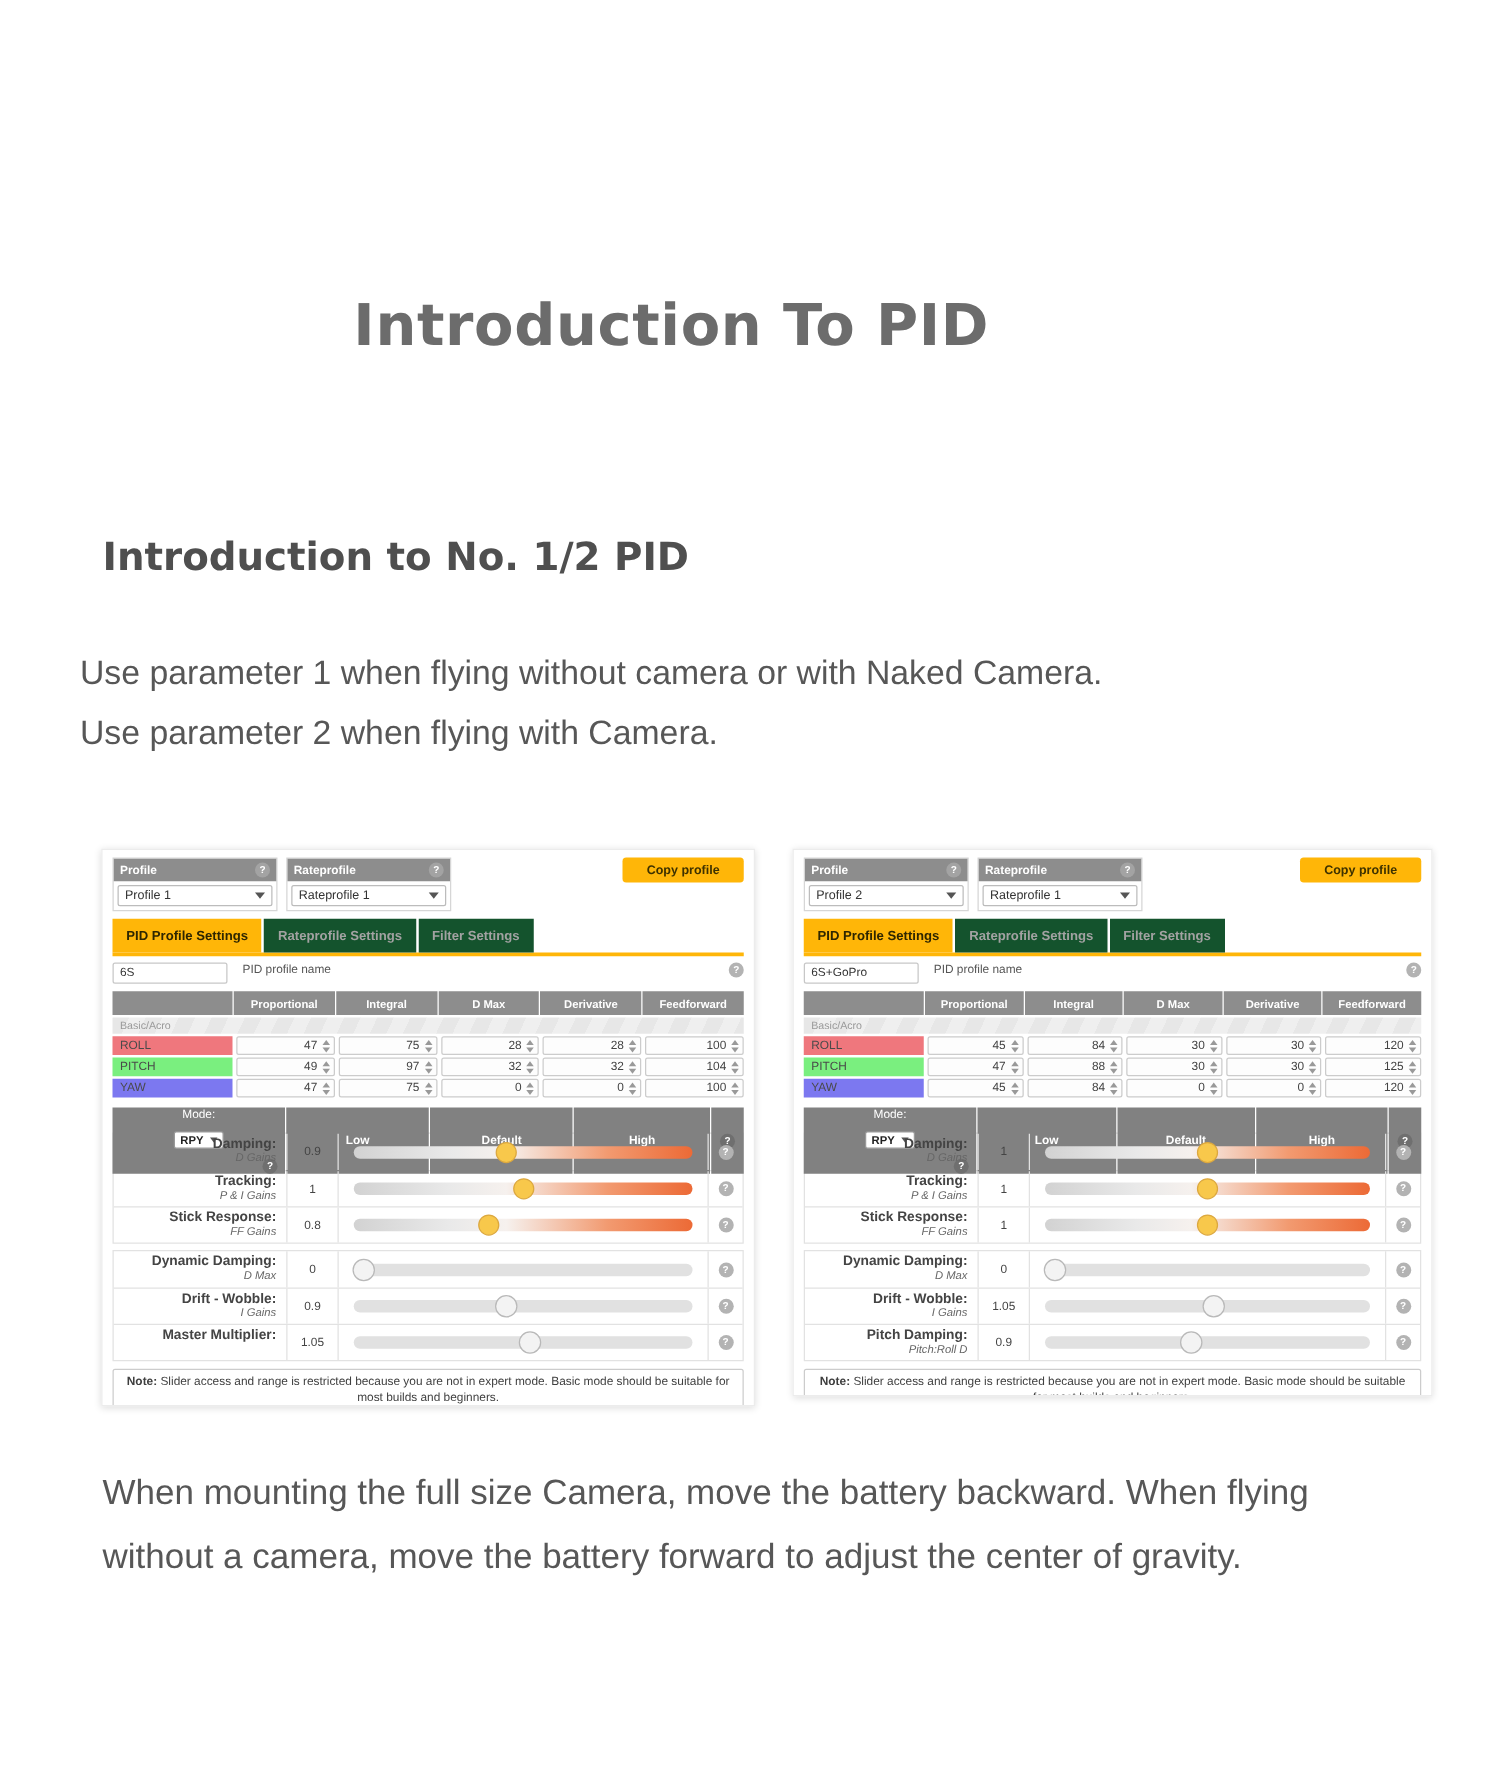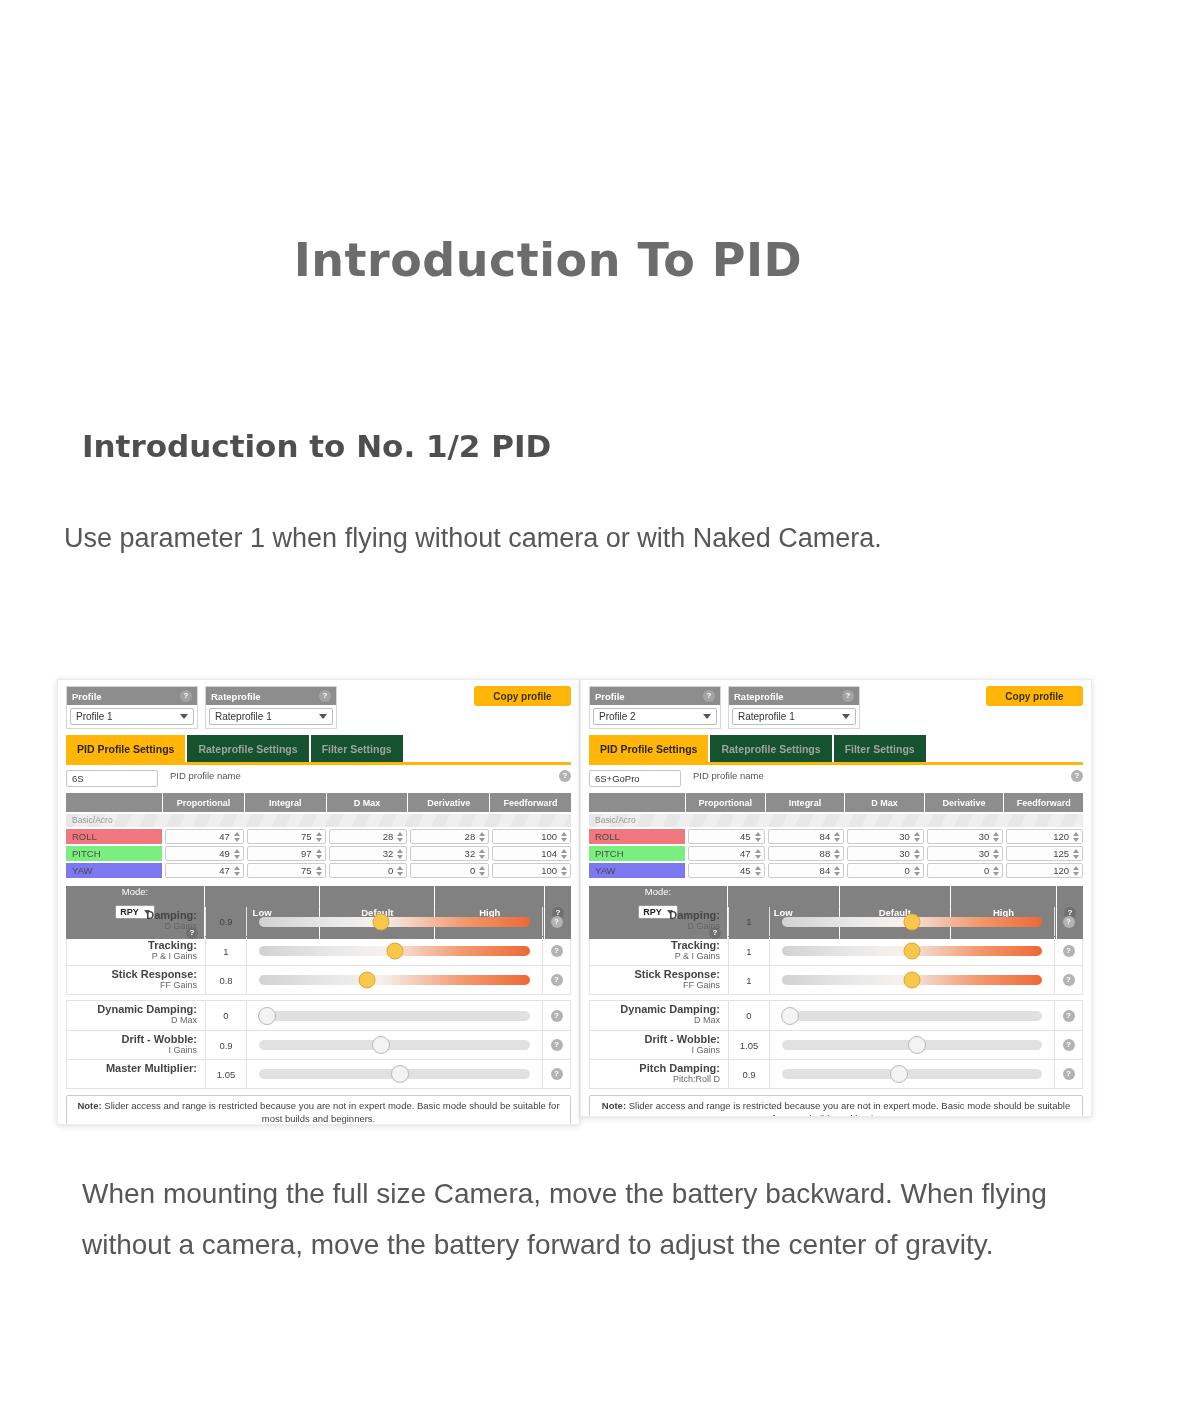--- a/index.html
+++ b/index.html
@@ -1,29 +1,29 @@
 <!DOCTYPE html>
 <html><head>
 <meta charset="utf-8">
 <style>
   * { margin:0; padding:0; box-sizing:border-box; }
   html,body { background:#fff; }
   body { width:1200px; height:1420px; font-family:"Liberation Sans", sans-serif; position:relative; overflow:hidden; }
 
-  .page-title { position:absolute; top:233px; left:16px; width:1064px; text-align:center;
+  .page-title { position:absolute; top:233px; left:5px; width:1064px; text-align:center;
     font-size:46px; font-weight:bold; color:#6c6c6c; letter-spacing:.5px;
     font-family:"DejaVu Sans", sans-serif; }
   .section-heading { position:absolute; top:428px; left:82px; font-size:31px; font-weight:bold;
     color:#4f4f4f; font-family:"DejaVu Sans", sans-serif; }
   .intro-text { position:absolute; top:514px; left:64px; font-size:27px; color:#575757;
     line-height:48px; }
   .footer-text { position:absolute; top:1168px; left:82px; width:1045px; font-size:28px;
     color:#575757; line-height:51px; }
 
-  .panels-row { position:absolute; top:679px; left:57px; display:flex; align-items:flex-start; }
+  .panels-row { position:absolute; top:679px; left:81px; display:flex; gap:30px; align-items:flex-start; }
   .panel { width:523px; height:446px; background:#fff; border:1px solid #ececec;
     box-shadow:0 1px 6px rgba(0,0,0,.14); padding:6px 8px; overflow:hidden; }
   .panel:nth-child(2) { width:512px; height:438px; }
 
   
   .p-header { display:flex; align-items:flex-start; margin-bottom:6px; }
   .profile-box { width:132px; border:1px solid #d6d6d6; background:#fff; margin-right:7px; }
   .pb-head { height:18px; background:#8d8d8d; display:flex; align-items:center; padding:0 5px; }
   .pb-head span { color:#fff; font-size:9.5px; font-weight:bold; }
   .pb-body { padding:3px; }
@@ -84,21 +84,21 @@
   .mb-col { color:#fff; font-size:9.5px; font-weight:bold; }
   .mb-q-cell .q { background:#6f6f6f; }
 
   
   .slider-group { border:1px solid #e2e2e2; }
   .slider-group.second { margin-top:5px; }
   .slider-row { display:grid; grid-template-columns:138px 42px 1fr 28px; min-height:29px; }
   .slider-row + .slider-row { border-top:1px solid #e2e2e2; }
   .sl-label-cell { text-align:right; padding:3px 8px 2px 0; }
   .sl-label { font-size:11px; font-weight:bold; color:#444; line-height:11px; }
-  .sl-sub { font-size:9px; color:#666; line-height:11px; }
+  .sl-sub { font-size:9px; font-style:italic; color:#666; line-height:11px; }
   .sl-value { border-left:1px solid #e2e2e2; border-right:1px solid #e2e2e2;
     display:flex; align-items:center; justify-content:center; font-size:9.5px; color:#444; }
   .sl-track-cell { display:flex; align-items:center; padding:0 12px; }
   .sl-track { position:relative; width:100%; height:10px; border-radius:5px; }
   .slider-row.enabled .sl-track {
     background:linear-gradient(90deg,#d2d2d2 0%,#e9e9e9 28%,#f6f1ee 45%,#f29a70 75%,#ec6a36 100%); }
   .slider-row.disabled .sl-track { background:#e1e1e1; }
   .sl-knob { position:absolute; top:50%; transform:translate(-50%,-50%); width:17px; height:17px;
     border-radius:50%; cursor:grab; }
   .slider-row.enabled .sl-knob { background:#f8c84b; border:1px solid #dca83f; }
@@ -110,20 +110,21 @@
     text-align:center; font-size:9.5px; color:#3f3f3f; line-height:13px; }
   .note-box b { font-weight:bold; }
 </style>
 </head>
 <body>
 
 <div class="page-title">Introduction To PID</div>
 <div class="section-heading">Introduction to No. 1/2 PID</div>
 <div class="intro-text">
   <div>Use parameter 1 when flying without camera or with Naked Camera.</div>
+  <div>Use parameter 2  when flying with Camera.</div>
 </div>
 
 <div class="panels-row" id="panels-row">
   <div class="panel">
 
     <div class="p-header">
       <div class="profile-box">
         <div class="pb-head">
           <span>Profile</span>
           <span class="q"></span>

